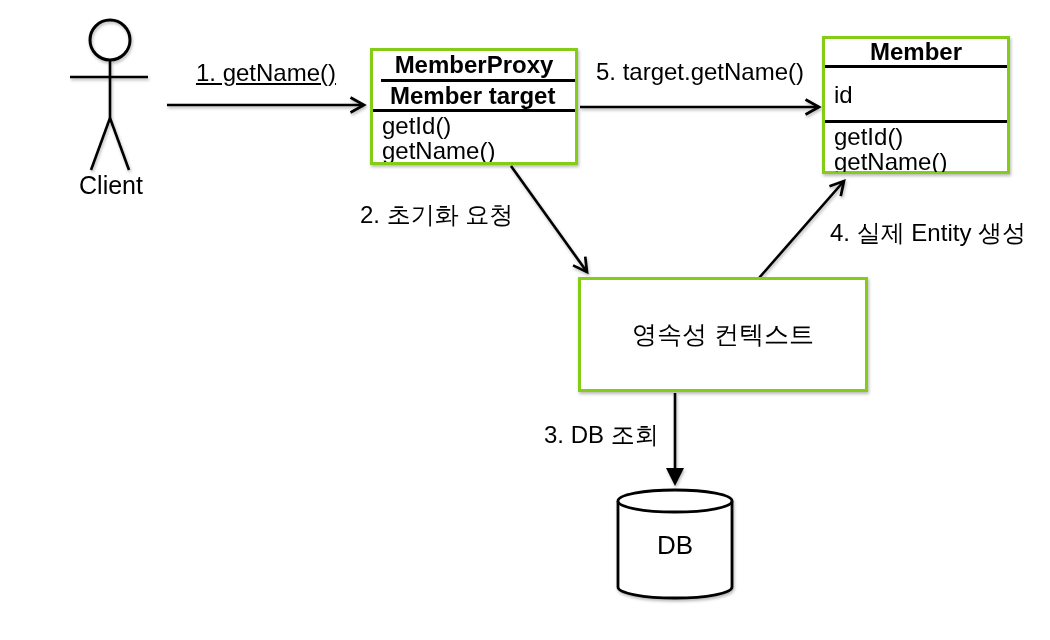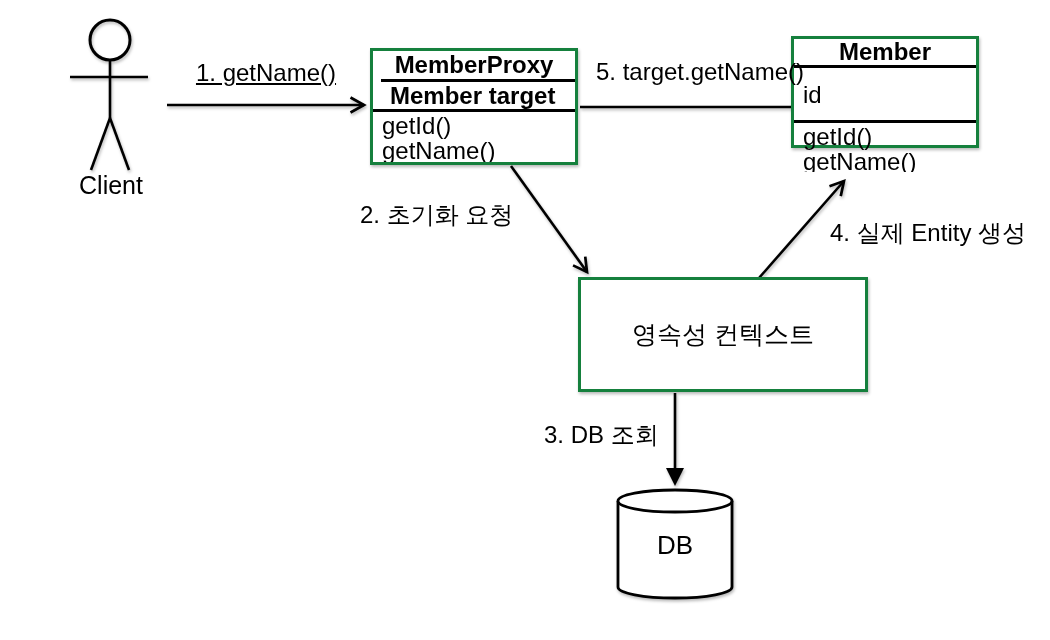--- a/index.html
+++ b/index.html
@@ -18,21 +18,21 @@
   }
   svg.layer {
     position: absolute;
     left: 0; top: 0;
     width: 1050px; height: 640px;
     filter: drop-shadow(1px 2px 1.5px rgba(0,0,0,0.28));
   }
   .uml-box {
     position: absolute;
     background: #ffffff;
-    border: 3px solid #15803d;
+    border: 3px solid #84cc16;
     box-sizing: border-box;
     box-shadow: 1px 2px 3px rgba(0,0,0,0.28);
   }
   .row { box-sizing: border-box; overflow: hidden; }
   .row + .row { border-top: 3px solid #000000; }
   .cls-title {
     font-weight: 700;
     text-align: center;
     font-size: 24px;
   }
@@ -51,21 +51,21 @@
   .center { text-align: center; }
 
   
   .box-member-proxy { left: 370px; top: 48px; width: 208px; height: 117px; }
   .box-member-proxy .r-title  { height: 28px; line-height: 28px; }
   .box-member-proxy .r-field  { height: 30px; line-height: 27px; margin-left: 8px; }
   .box-member-proxy .r-methods{ height: 53px; padding-top: 1px; }
   .box-member-proxy .r-methods .cls-line { line-height: 25px; }
 
   
-  .box-member { left: 791px; top: 36px; width: 188px; height: 112px; }
+  .box-member { left: 822px; top: 36px; width: 188px; height: 138px; }
   .box-member .r-title   { height: 26px; line-height: 26px; }
   .box-member .r-fields  { height: 55px; padding-top: 14px; }
   .box-member .r-fields .cls-line { line-height: 26px; }
   .box-member .r-methods { height: 52px; padding-top: 1px; }
   .box-member .r-methods .cls-line { line-height: 25px; }
 
   
   .box-persistence {
     left: 530px; top: 277px; width: 290px; height: 115px;
     display: flex; align-items: center; justify-content: center;

